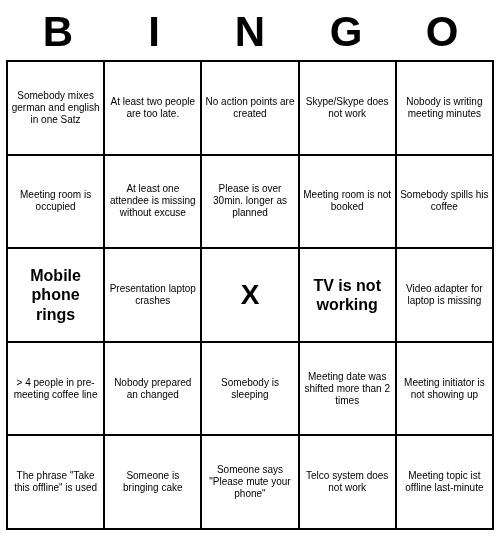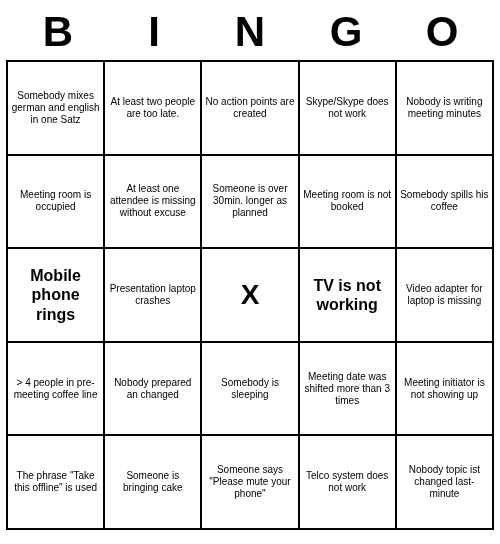--- a/index.html
+++ b/index.html
@@ -64,31 +64,31 @@
     <span>O</span>
   </div>
 <div class="bingo-grid">
 <div class="bingo-cell">Somebody mixes german and english in one Satz</div>
     <div class="bingo-cell">At least two people are too late.</div>
     <div class="bingo-cell">No action points are created</div>
     <div class="bingo-cell">Skype/Skype does not work</div>
     <div class="bingo-cell">Nobody is writing meeting minutes</div>
     <div class="bingo-cell">Meeting room is occupied</div>
     <div class="bingo-cell">At least one attendee is missing without excuse</div>
-    <div class="bingo-cell">Someone is over 30min. longer as planned</div>
+    <div class="bingo-cell">Please is over 30min. longer as planned</div>
     <div class="bingo-cell">Meeting room is not booked</div>
     <div class="bingo-cell">Somebody spills his coffee</div>
     <div class="bingo-cell large-text">Mobile phone rings</div>
     <div class="bingo-cell">Presentation laptop crashes</div>
     <div class="bingo-cell free">X</div>
     <div class="bingo-cell large-text">TV is not working</div>
     <div class="bingo-cell">Video adapter for laptop is missing</div>
     <div class="bingo-cell">&gt; 4 people in pre-meeting coffee line</div>
     <div class="bingo-cell">Nobody prepared an changed</div>
     <div class="bingo-cell">Somebody is sleeping</div>
-    <div class="bingo-cell">Meeting date was shifted more than 3 times</div>
+    <div class="bingo-cell">Meeting date was shifted more than 2 times</div>
     <div class="bingo-cell">Meeting initiator is not showing up</div>
     <div class="bingo-cell">The phrase "Take this offline" is used</div>
     <div class="bingo-cell">Someone is bringing cake</div>
     <div class="bingo-cell">Someone says "Please mute your phone"</div>
     <div class="bingo-cell">Telco system does not work</div>
-    <div class="bingo-cell">Nobody topic ist changed last-minute</div>
+    <div class="bingo-cell">Meeting topic ist offline last-minute</div>
   </div>
 
 </body></html>

